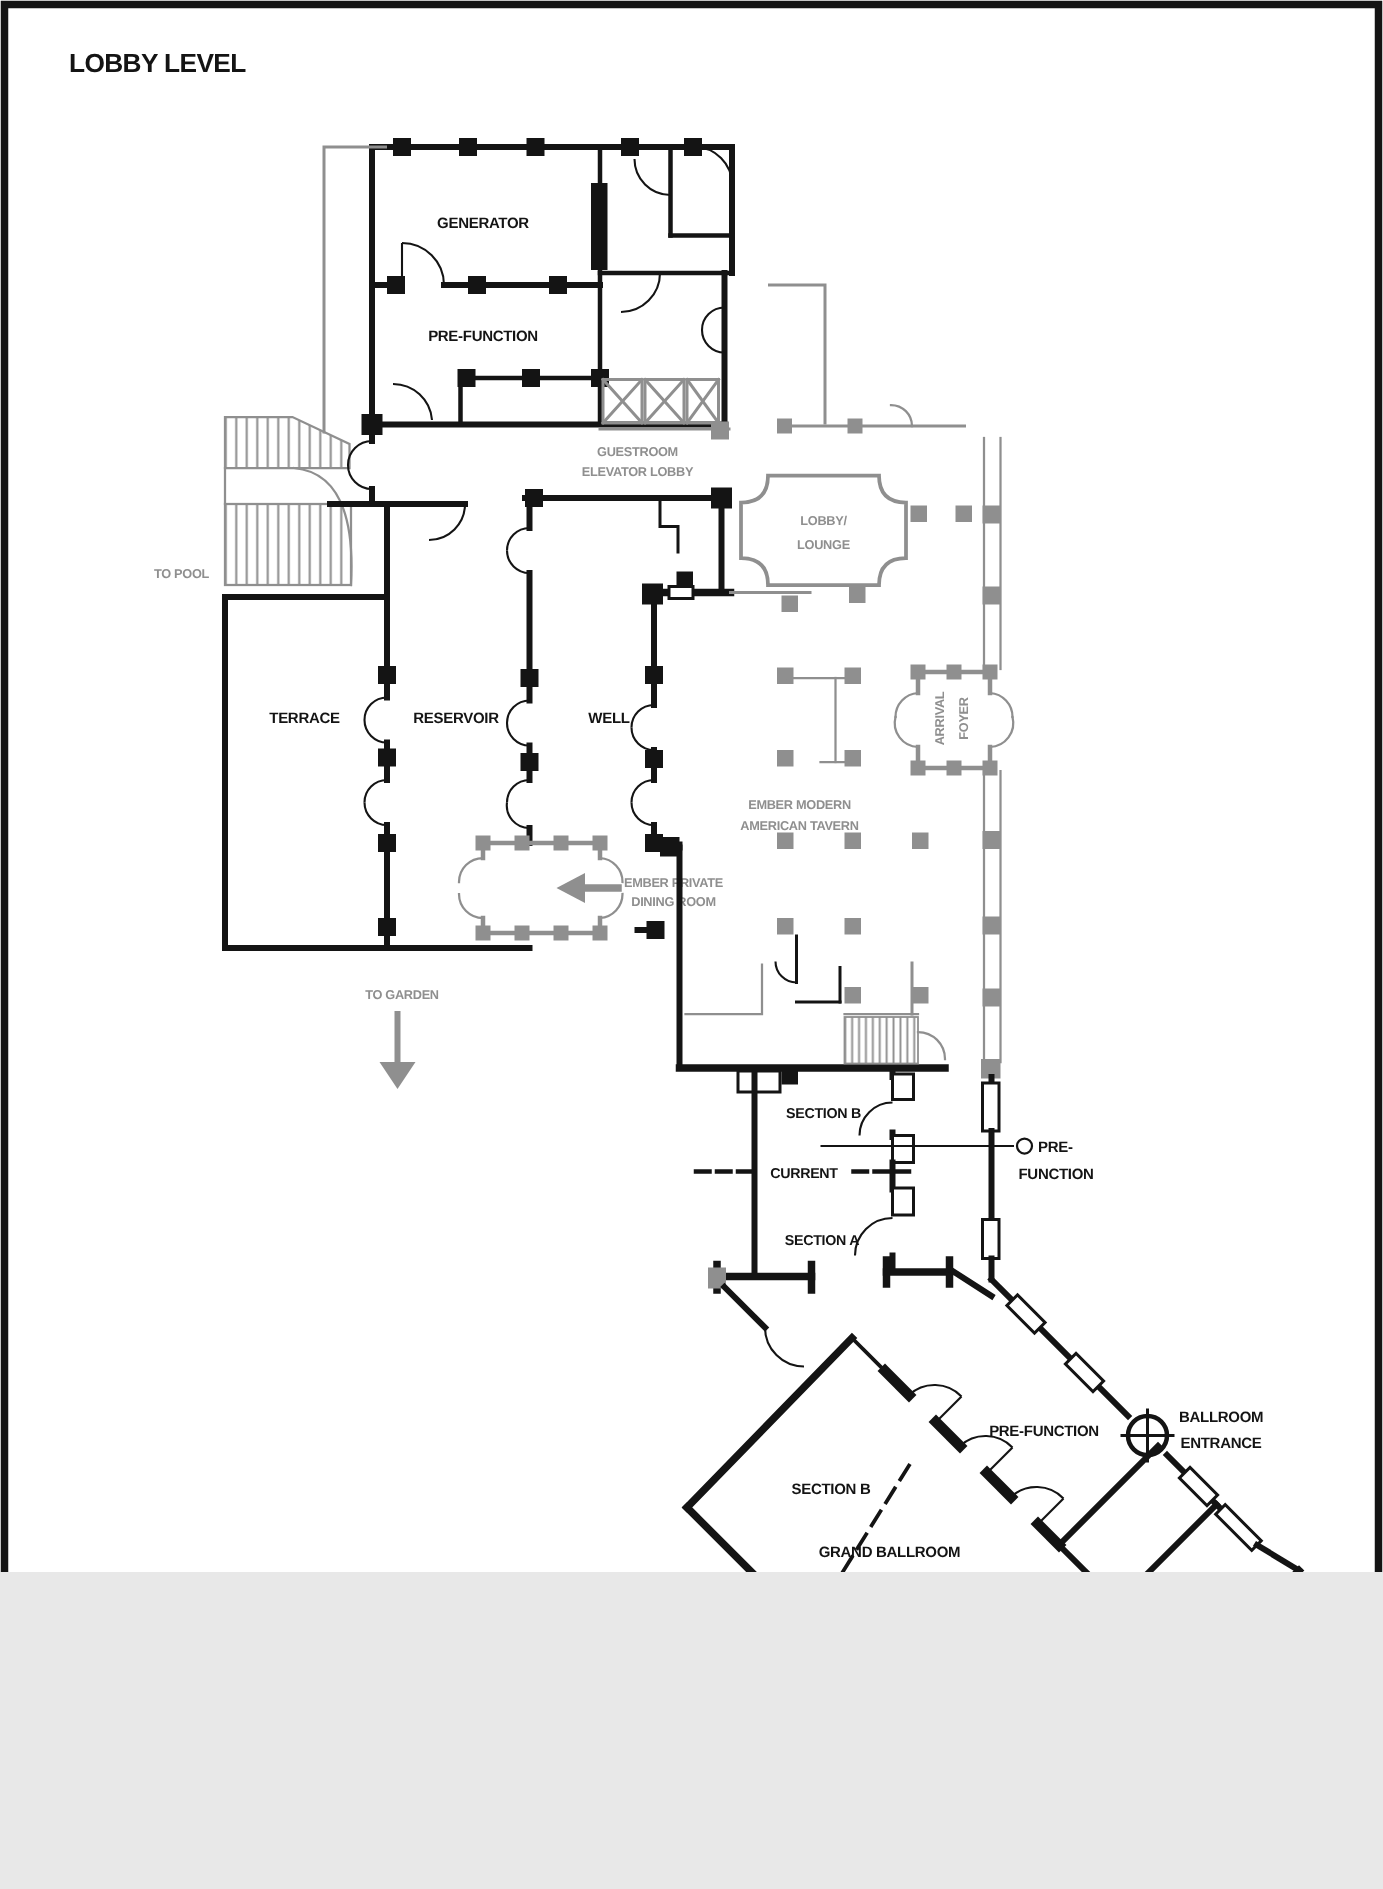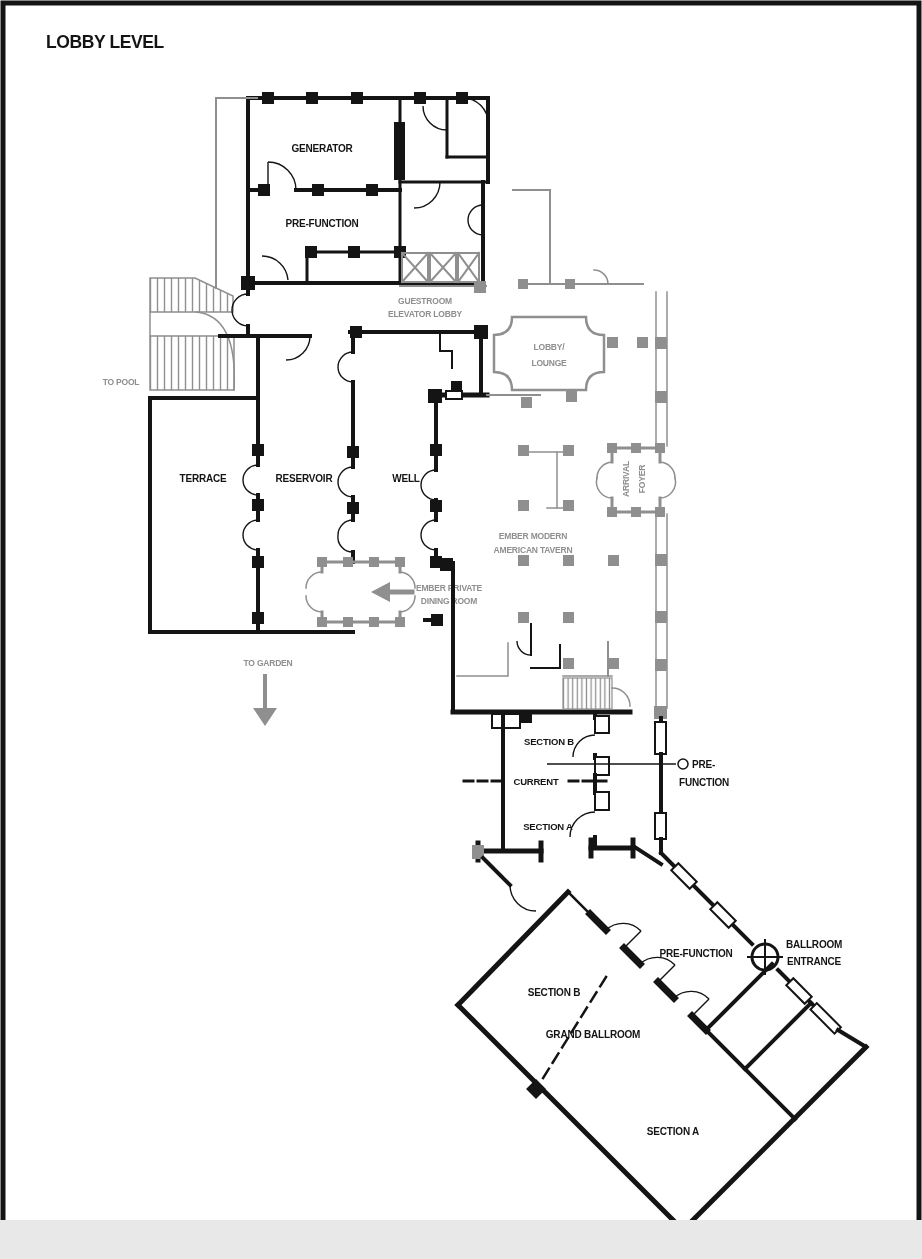--- a/index.html
+++ b/index.html
@@ -1,21 +1,21 @@
 <!DOCTYPE html>
 <html><head>
 <meta charset="utf-8">
 <style>
   :root{
     --wall:#141414;
     --gray:#8f8f8f;
     --bg:#ffffff;
   }
   html,body{margin:0;padding:0;background:#e8e8e8;}
-  #page{width:922px;height:1220px;background:var(--bg);position:relative;margin:0 auto;}
+  #page{width:922px;height:1048px;background:var(--bg);position:relative;margin:0 auto;}
   svg{display:block;}
   text{font-family:"Liberation Sans","DejaVu Sans",sans-serif;font-weight:bold;letter-spacing:-0.2px;}
   .t-title{font-size:17.5px;fill:var(--wall);letter-spacing:-0.4px;}
   .t-room{font-size:10px;fill:var(--wall);text-anchor:middle;}
   .t-room-s{font-size:9.5px;fill:var(--wall);text-anchor:middle;}
   .t-room-l{font-size:10px;fill:var(--wall);}
   .t-gray{font-size:8.5px;fill:var(--gray);text-anchor:middle;}
   .w{stroke:var(--wall);fill:none;stroke-linecap:square;}
   .w4{stroke-width:4px;} .w5{stroke-width:5px;} .w3{stroke-width:3px;} .w2{stroke-width:2px;}
   .thin{stroke:var(--wall);stroke-width:1.4px;fill:none;}

